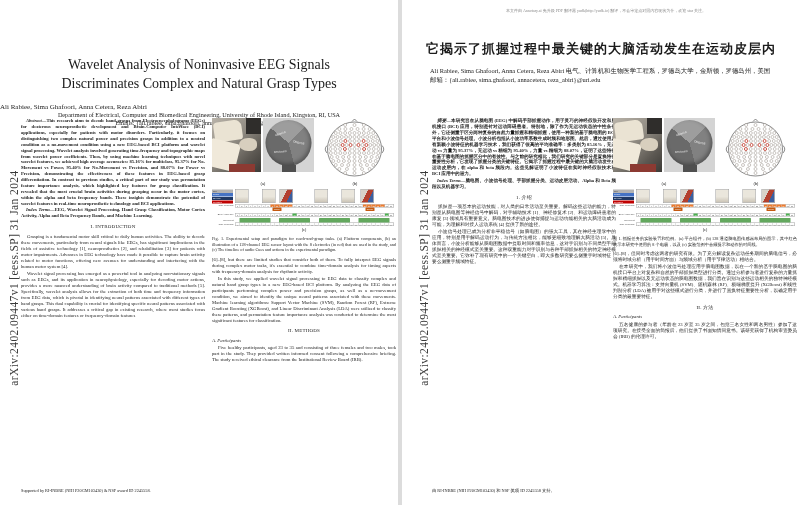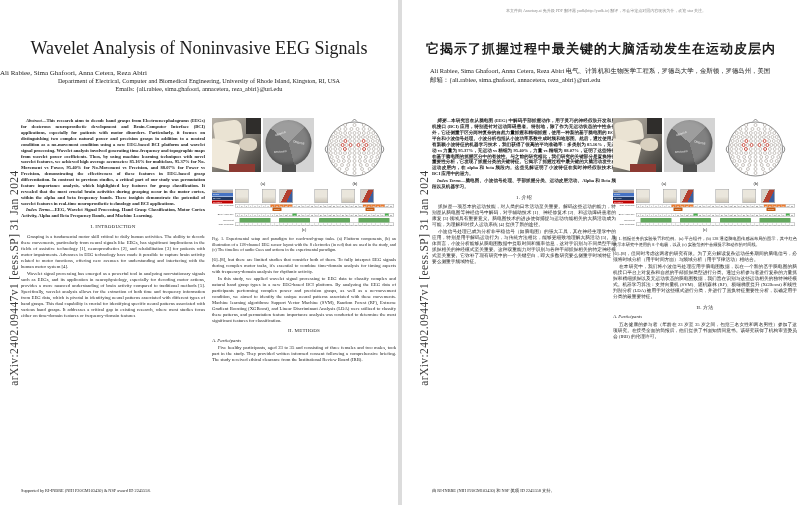--- a/index.html
+++ b/index.html
@@ -6,21 +6,21 @@
   html,body{width:800px;height:505px;}
   body{position:relative;background:#ededed;font-family:"Liberation Serif","DejaVu Serif",serif;color:#1c1c1c;overflow:hidden;}
   .page{position:absolute;top:0;width:398px;height:505px;background:#ffffff;overflow:hidden;}
   #pageEn{left:0;}
   #pageZh{left:402px;}
   .divider{position:absolute;left:398px;top:0;width:4px;height:505px;background:#dcdcdc;}
   .watermark{position:absolute;width:292px;text-align:center;transform:rotate(-90deg);font-size:11.5px;letter-spacing:.4px;color:#3a3a3a;white-space:nowrap;}
   #pageEn .watermark{left:-132px;top:272px;}
   #pageZh .watermark{left:-124px;top:272px;}
   .disclaimer{position:absolute;top:8px;left:34px;width:680px;transform:scale(.5);transform-origin:0 0;font-size:8px;color:#8a8a8a;text-align:center;white-space:nowrap;overflow:hidden;}
-  .title{margin-top:36px;text-align:center;font-size:18px;line-height:1.35;}
+  .title{margin-top:56px;text-align:center;font-size:14px;line-height:1.35;}
   #pageZh .title{margin-top:40px;font-size:13px;font-weight:bold;letter-spacing:1px;}
   .authors{margin-top:9px;text-align:left;font-size:7px;}
   .affil,.emails{text-align:center;font-size:6.2px;line-height:1.3;}
   #pageZh .authors,#pageZh .affil{font-size:6.4px;padding:0 28px;}
   .col{position:absolute;top:118px;width:184px;height:386px;overflow:hidden;}
   .colL{left:21px;}
   .colR{left:212px;}
   #pageZh .colL{left:30px;}
   #pageZh .colR{left:211px;}
   .s2{width:368px;transform:scale(.5);transform-origin:0 0;font-size:9.4px;line-height:1.28;text-align:justify;}
@@ -78,20 +78,21 @@
   .tlBar{position:absolute;top:0;height:9px;background:#63a85e;border-radius:1px;}
   .cLbl{text-align:center;font-size:8px;margin-top:3px;}
 </style>
 </head>
 <body>
 
 <div class="page" id="pageEn">
   <div class="watermark">arXiv:2402.09447v1  [eess.SP]  31 Jan 2024</div>
   <div class="title">
     <div>Wavelet Analysis of Noninvasive EEG Signals</div>
+    <div>Discriminates Complex and Natural Grasp Types</div>
   </div>
   <div class="authors">Ali Rabiee, Sima Ghafoori, Anna Cetera, Reza Abiri</div>
   <div class="affil">Department of Electrical, Computer and Biomedical Engineering, University of Rhode Island, Kingston, RI, USA</div>
   <div class="emails">Emails: {ali.rabiee, sima.ghafoori, annacetera, reza_abiri}@uri.edu</div>
 
   <div class="col colL">
     <div class="s2">
       <p class="abs"><span class="lead">Abstract—</span><span>This research aims to decode hand grasps from Electroencephalograms (EEGs) for dexterous neuroprosthetic development and Brain-Computer Interface (BCI) applications, especially for patients with motor disorders. Particularly, it focuses on distinguishing two complex natural power and precision grasps in addition to a neutral condition as a no-movement condition using a new EEG-based BCI platform and wavelet signal processing. Wavelet analysis involved generating time-frequency and topographic maps from wavelet power coefficients. Then, by using machine learning techniques with novel wavelet features, we achieved high average accuracies: 85.16% for multiclass, 95.37% for No-Movement vs Power, 95.40% for No-Movement vs Precision, and 88.07% for Power vs Precision, demonstrating the effectiveness of these features in EEG-based grasp differentiation. In contrast to previous studies, a critical part of our study was permutation feature importance analysis, which highlighted key features for grasp classification. It revealed that the most crucial brain activities during grasping occur in the motor cortex, within the alpha and beta frequency bands. These insights demonstrate the potential of wavelet features in real-time neuroprosthetic technology and BCI applications.</span></p>
       <p class="abs"><span class="lead">Index Terms—</span><span>EEG, Wavelet Signal Processing, Hand Grasp Classification, Motor Cortex Activity, Alpha and Beta Frequency Bands, and Machine Learning.</span></p>
       <div class="sec">I. INTRODUCTION</div>

